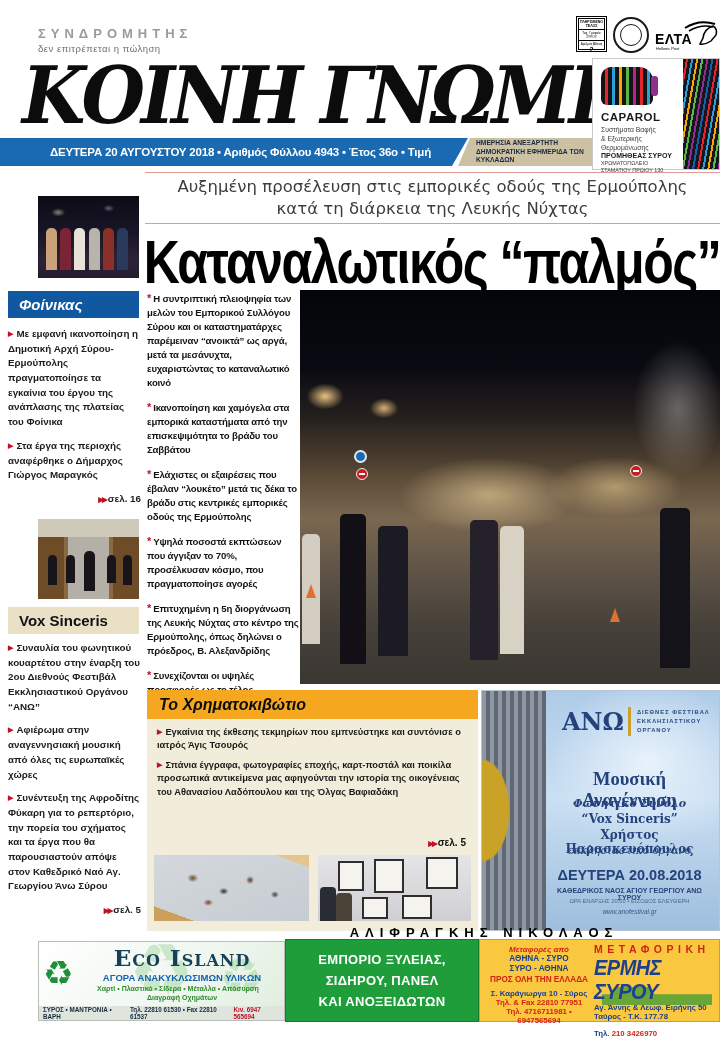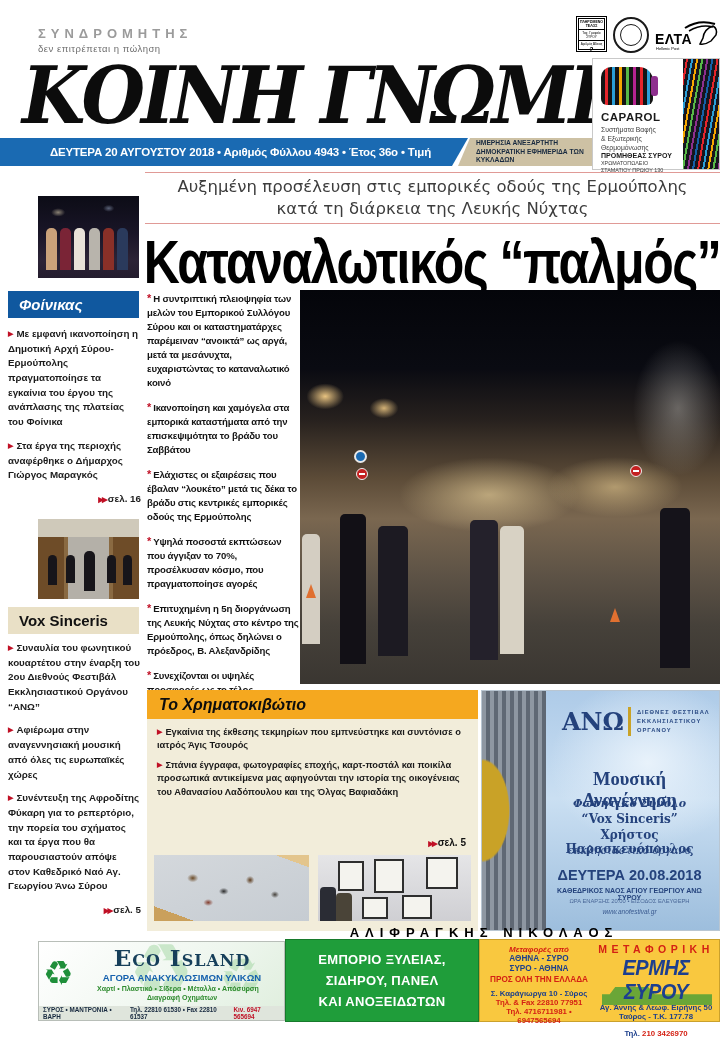--- a/index.html
+++ b/index.html
@@ -215,21 +215,21 @@
     display:flex; flex-direction:column; justify-content:center; text-align:center; gap:6px; }
   .timber div { color:#fff; font-weight:bold; font-size:13px; letter-spacing:0.3px; }
 
   .yellow { left:479px; top:939px; width:241px; height:83px; background:#f9c83f; border:1px solid #caa12c; }
   .tr-info { position:absolute; left:6px; top:5px; width:106px; text-align:center; }
   .tr-info .intro { color:#d42114; font-weight:bold; font-style:italic; font-size:8px; }
   .tr-info .route { color:#1c3f8c; font-weight:bold; font-size:8.2px; line-height:1.25; }
   .tr-info .route3 { color:#d42114; font-weight:bold; font-size:8.2px; }
   .tr-info .addr { color:#1c3f8c; font-weight:bold; font-size:7.8px; margin-top:5px; }
   .tr-info .ph { color:#d42114; font-weight:bold; font-size:7.8px; }
-  .hermes { position:absolute; left:114px; top:3px; width:124px; text-align:center; }
+  .hermes { position:absolute; left:114px; top:3px; width:124px; text-align:left; }
   .hermes .label { color:#d42114; font-weight:bold; font-size:10.5px; letter-spacing:4.5px; }
   .hermes .name { color:#1d3f8f; font-weight:bold; font-style:italic; font-size:20px; letter-spacing:-0.5px;
     line-height:1.05; transform:scaleY(1.15); transform-origin:center top; }
   .truck { position:absolute; left:8px; top:38px; width:110px; height:24px; background:#3a9b35; opacity:0.75;
     clip-path:polygon(0 55%, 7% 55%, 12% 25%, 42% 25%, 48% 55%, 100% 55%, 100% 100%, 0 100%); }
   .hermes .a1 { position:relative; color:#1c3f8c; font-weight:bold; font-size:7.8px; margin-top:6px; }
   .hermes .a2 { position:relative; color:#1c3f8c; font-weight:bold; font-size:7.8px; }
   .hermes .ph { position:relative; font-weight:bold; font-size:7.8px; color:#1c3f8c;margin-top:8px; }
   .hermes .ph .no { color:#d42114; }
 </style>

